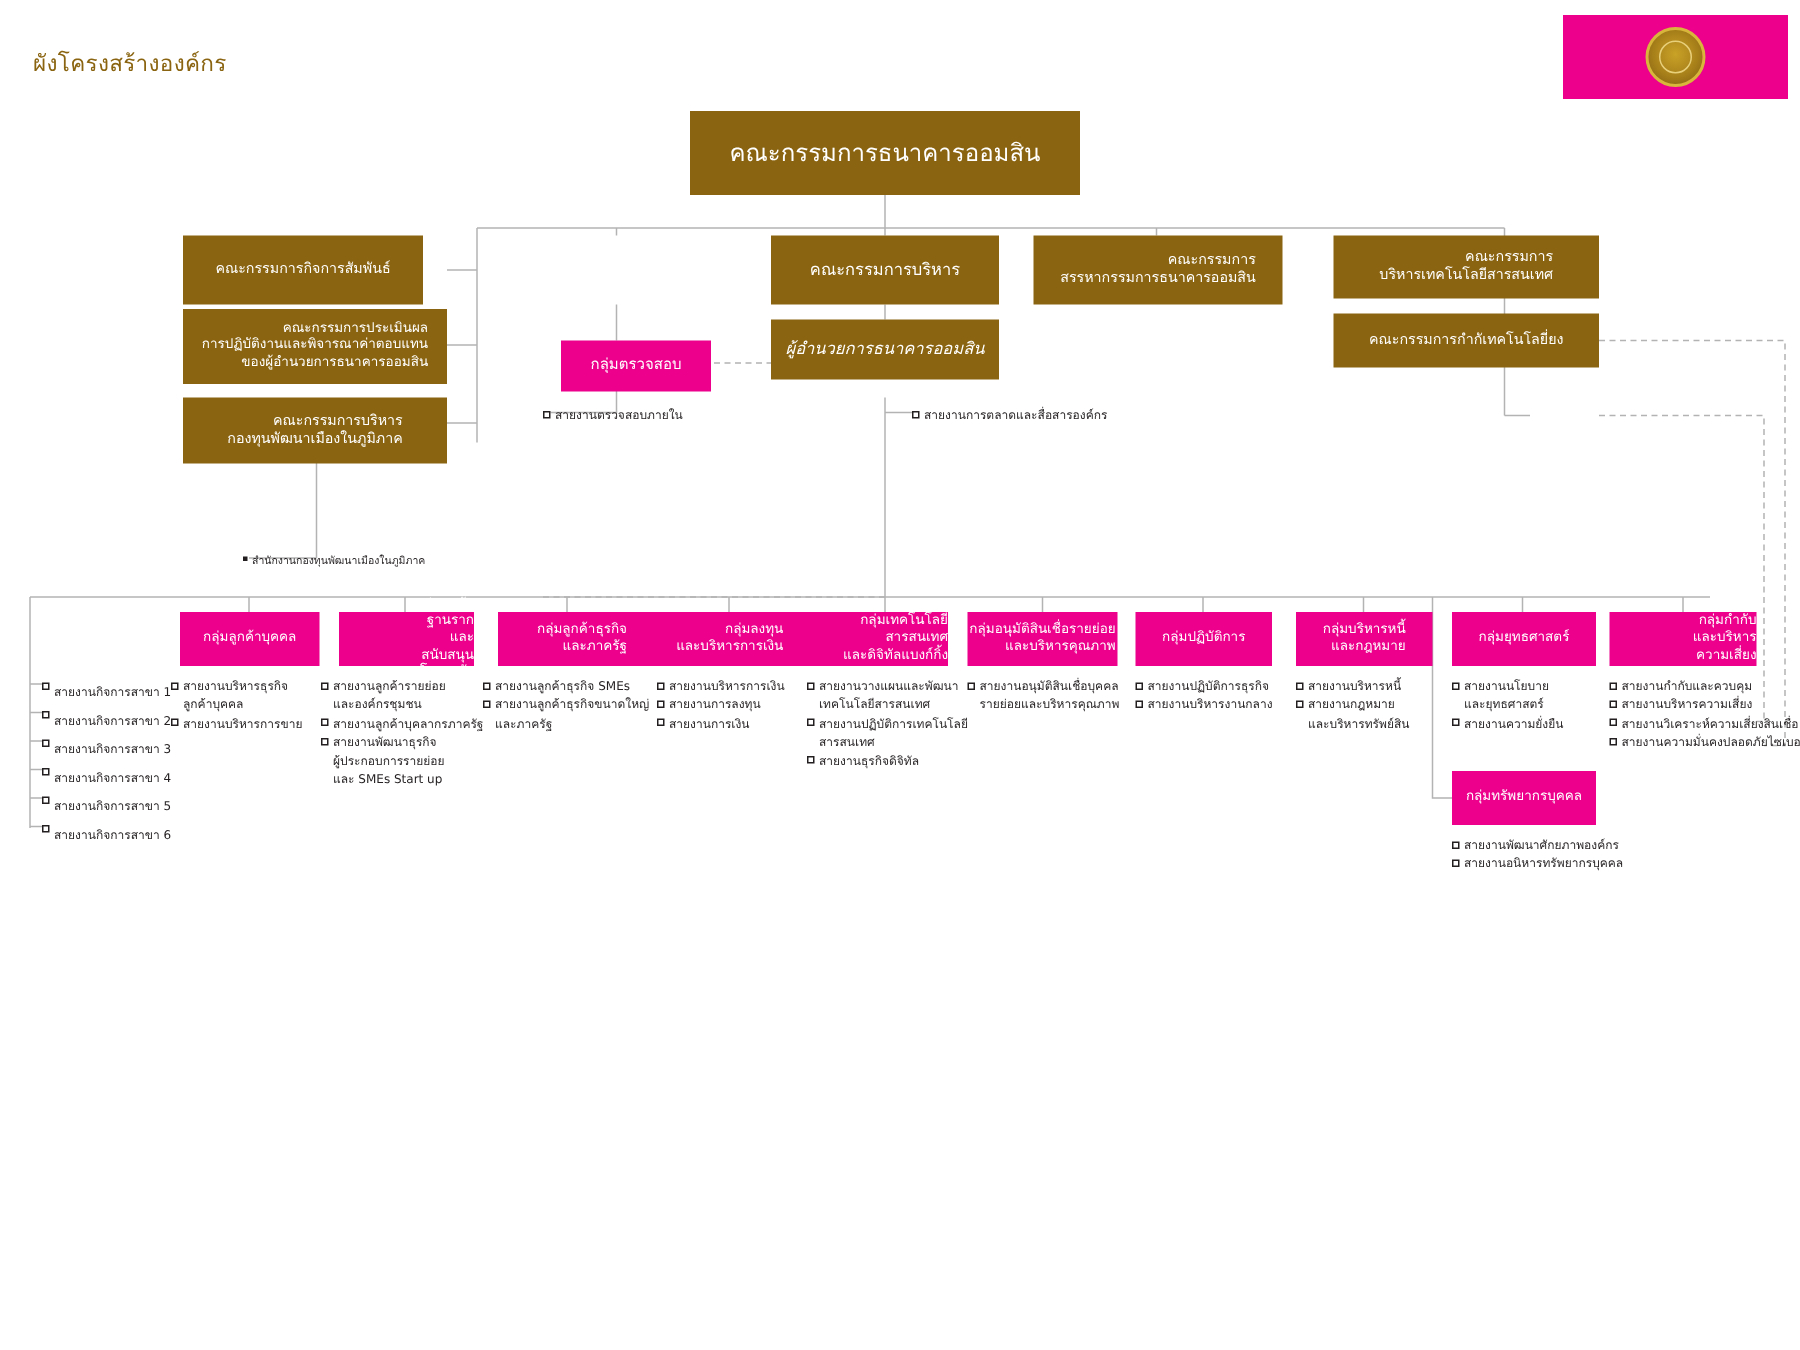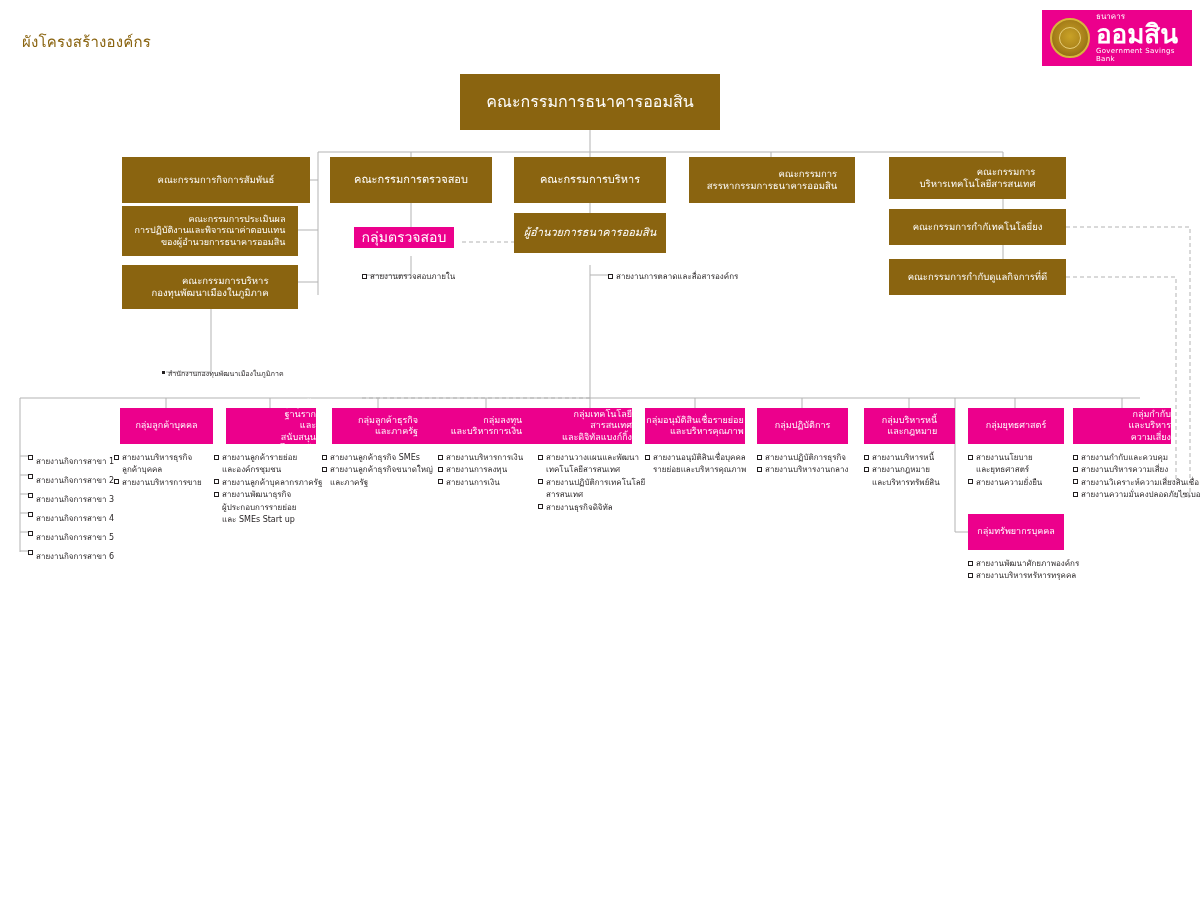--- a/index.html
+++ b/index.html
@@ -125,42 +125,35 @@
       <path d="M1066,227 L1190,227 L1190,497 L1176,497"></path>
       <path d="M1066,277 L1176,277 L1176,481 L1170,481"></path>
       <path d="M362,398 L590,398"></path>
     </g>
   </svg>
 
   <div class="title" style="left:22px; top:30px;">ผังโครงสร้างองค์กร</div>
 
   <div class="logo" style="left:1042px; top:10px; width:150px; height:56px;">
     <div class="seal"></div>
-    <div class="wordmark">
-      <div class="wm-top">ธนาคาร</div>
-      <div class="wm-main">ออมสิน</div>
-      <div class="wm-sub">Government Savings Bank</div>
-    </div>
   </div>
 
   <div class="box brown" style="left:460px; top:74px; width:260px; height:56px; font-size:16px;">คณะกรรมการธนาคารออมสิน</div>
 
-  <div class="box brown" style="left:122px; top:157px; width:188px; height:46px; font-size:9.5px;">คณะกรรมการกิจการสัมพันธ์</div>
+  <div class="box brown" style="left:122px; top:157px; width:160px; height:46px; font-size:9.5px;">คณะกรรมการกิจการสัมพันธ์</div>
   <div class="box brown" style="left:122px; top:206px; width:176px; height:50px; font-size:9px;">คณะกรรมการประเมินผล<br>การปฏิบัติงานและพิจารณาค่าตอบแทน<br>ของผู้อำนวยการธนาคารออมสิน</div>
   <div class="box brown" style="left:122px; top:265px; width:176px; height:44px; font-size:9.5px;">คณะกรรมการบริหาร<br>กองทุนพัฒนาเมืองในภูมิภาค</div>
 
-  <div class="box brown" style="left:330px; top:157px; width:162px; height:46px; font-size:11px;">คณะกรรมการตรวจสอบ</div>
   <div class="box brown" style="left:514px; top:157px; width:152px; height:46px; font-size:11px;">คณะกรรมการบริหาร</div>
   <div class="box brown" style="left:689px; top:157px; width:166px; height:46px; font-size:9.5px;">คณะกรรมการ<br>สรรหากรรมการธนาคารออมสิน</div>
 
   <div class="box brown" style="left:889px; top:157px; width:177px; height:42px; font-size:9.5px;">คณะกรรมการ<br>บริหารเทคโนโลยีสารสนเทศ</div>
   <div class="box brown" style="left:889px; top:209px; width:177px; height:36px; font-size:9.5px;">คณะกรรมการกำกัเทคโนโลยี่ยง</div>
-  <div class="box brown" style="left:889px; top:259px; width:177px; height:36px; font-size:9.5px;">คณะกรรมการกำกับดูแลกิจการที่ดี</div>
-
-  <div class="box pink" style="left:354px; top:227px; width:100px; height:21px; font-size:14px;">กลุ่มตรวจสอบ</div>
+
+  <div class="box pink" style="left:374px; top:227px; width:100px; height:34px; font-size:10px;">กลุ่มตรวจสอบ</div>
   <div class="box brown" style="left:514px; top:213px; width:152px; height:40px; font-size:11px;font-style:italic;">ผู้อำนวยการธนาคารออมสิน</div>
 
   <div class="blist" style="left:362px; top:271px;">
     <div class="bitem">
       <span class="sq"></span>
       <span class="txt">สายงานตรวจสอบภายใน</span>
     </div>
   </div>
 
   <div class="blist" style="left:608px; top:271px;">
@@ -341,17 +334,17 @@
     </div>
 
   <div class="box pink" style="left:968px; top:514px; width:96px; height:36px; font-size:9px;">กลุ่มทรัพยากรบุคคล</div>
   <div class="blist" style="left:968px; top:558px;">
     <div class="bitem">
       <span class="sq"></span>
       <span class="txt">สายงานพัฒนาศักยภาพองค์กร</span>
       </div>
     <div class="bitem">
       <span class="sq"></span>
-      <span class="txt">สายงานบริหารทรัหารทรุคคล</span>
+      <span class="txt">สายงานอนิหารทรัพยากรบุคคล</span>
       </div>
   </div>
 
 </div>
 
 </body></html>

